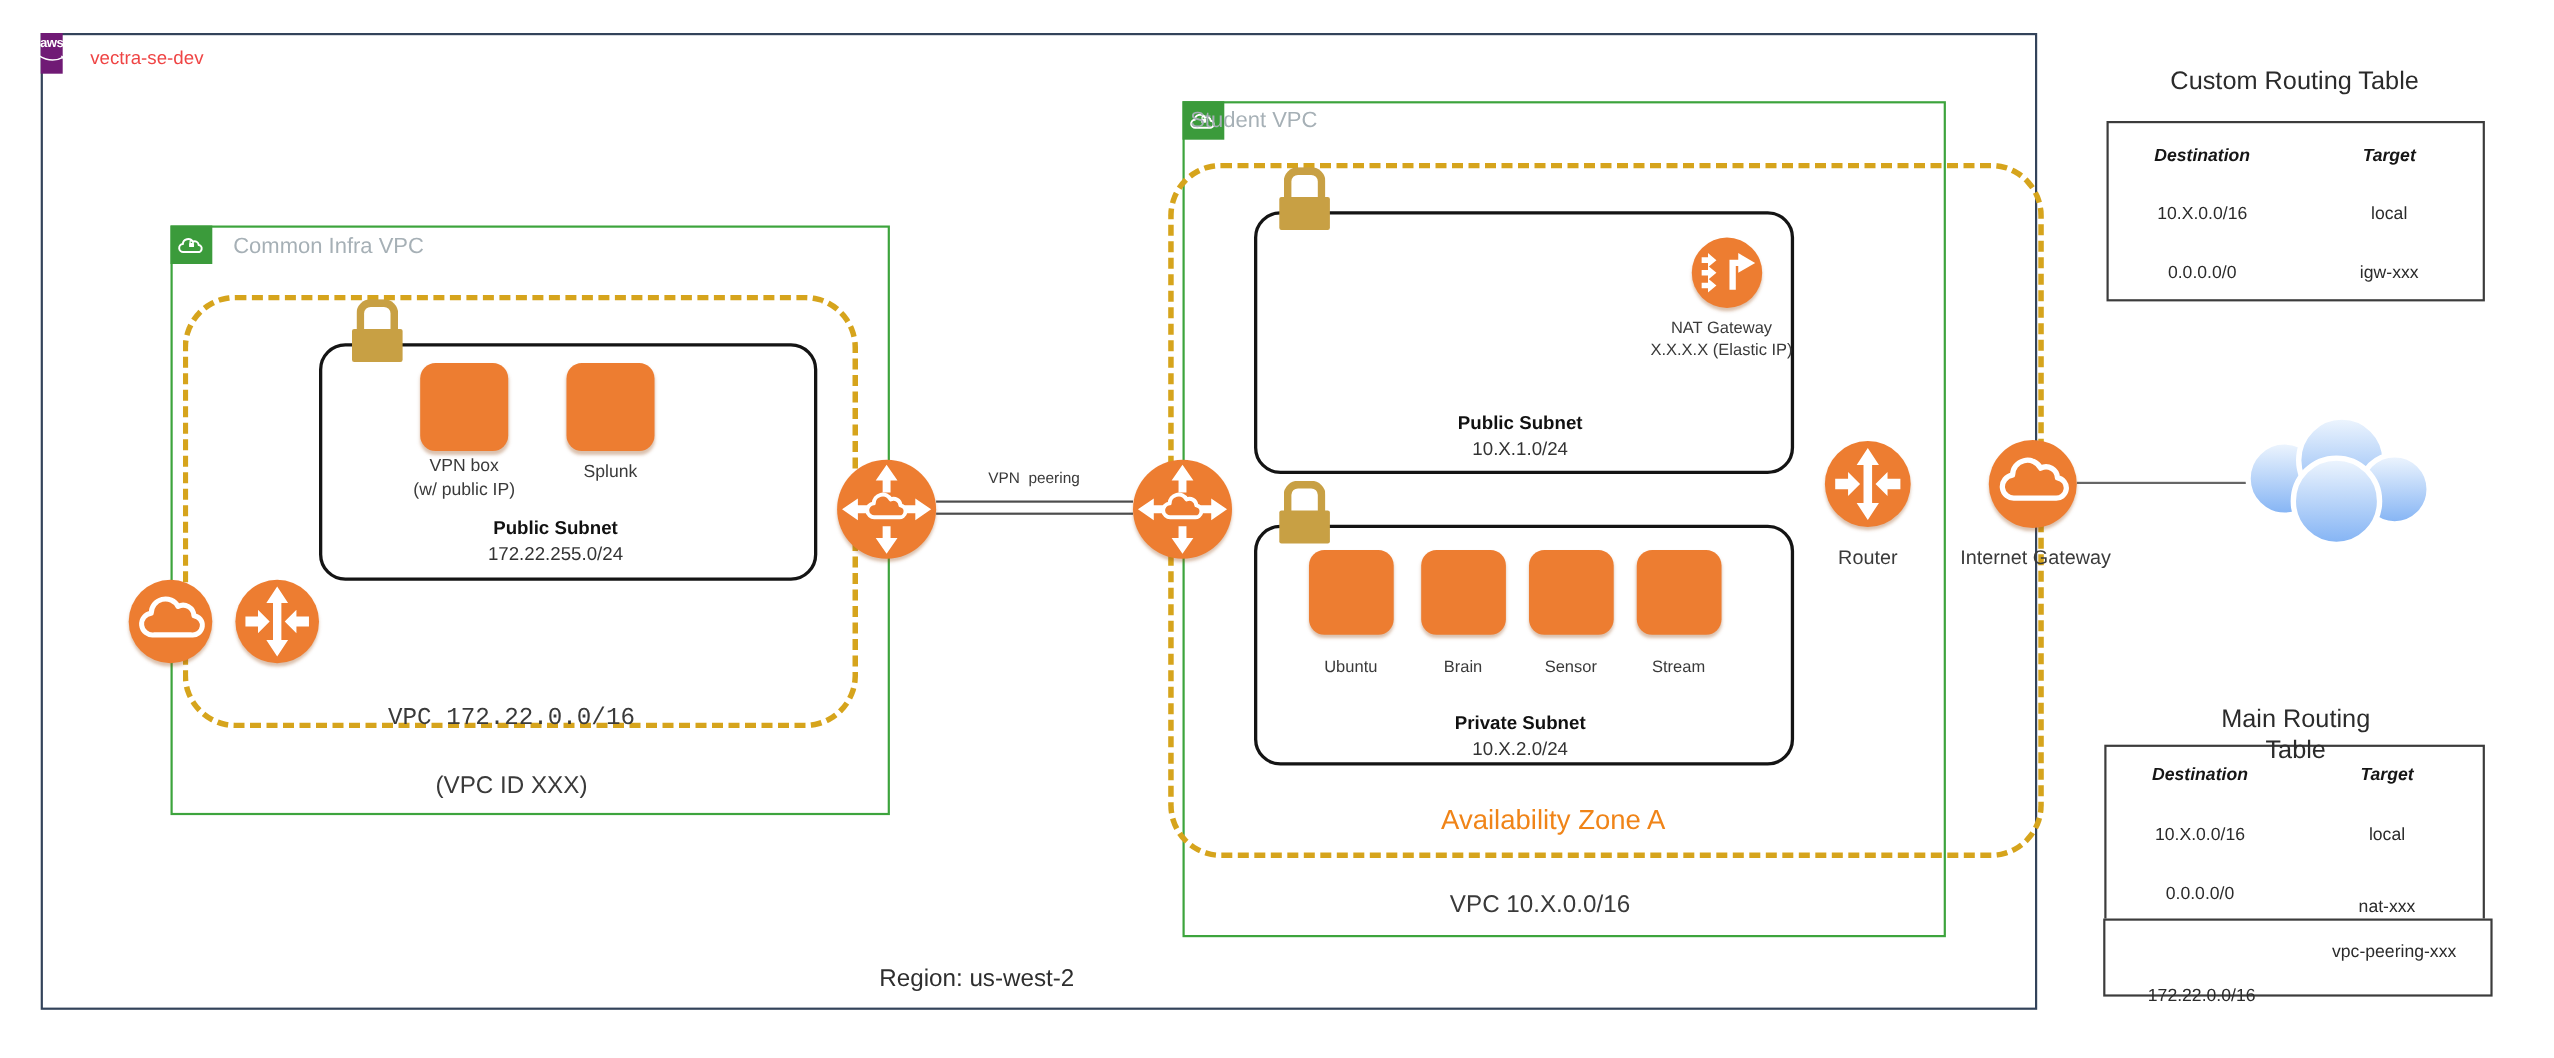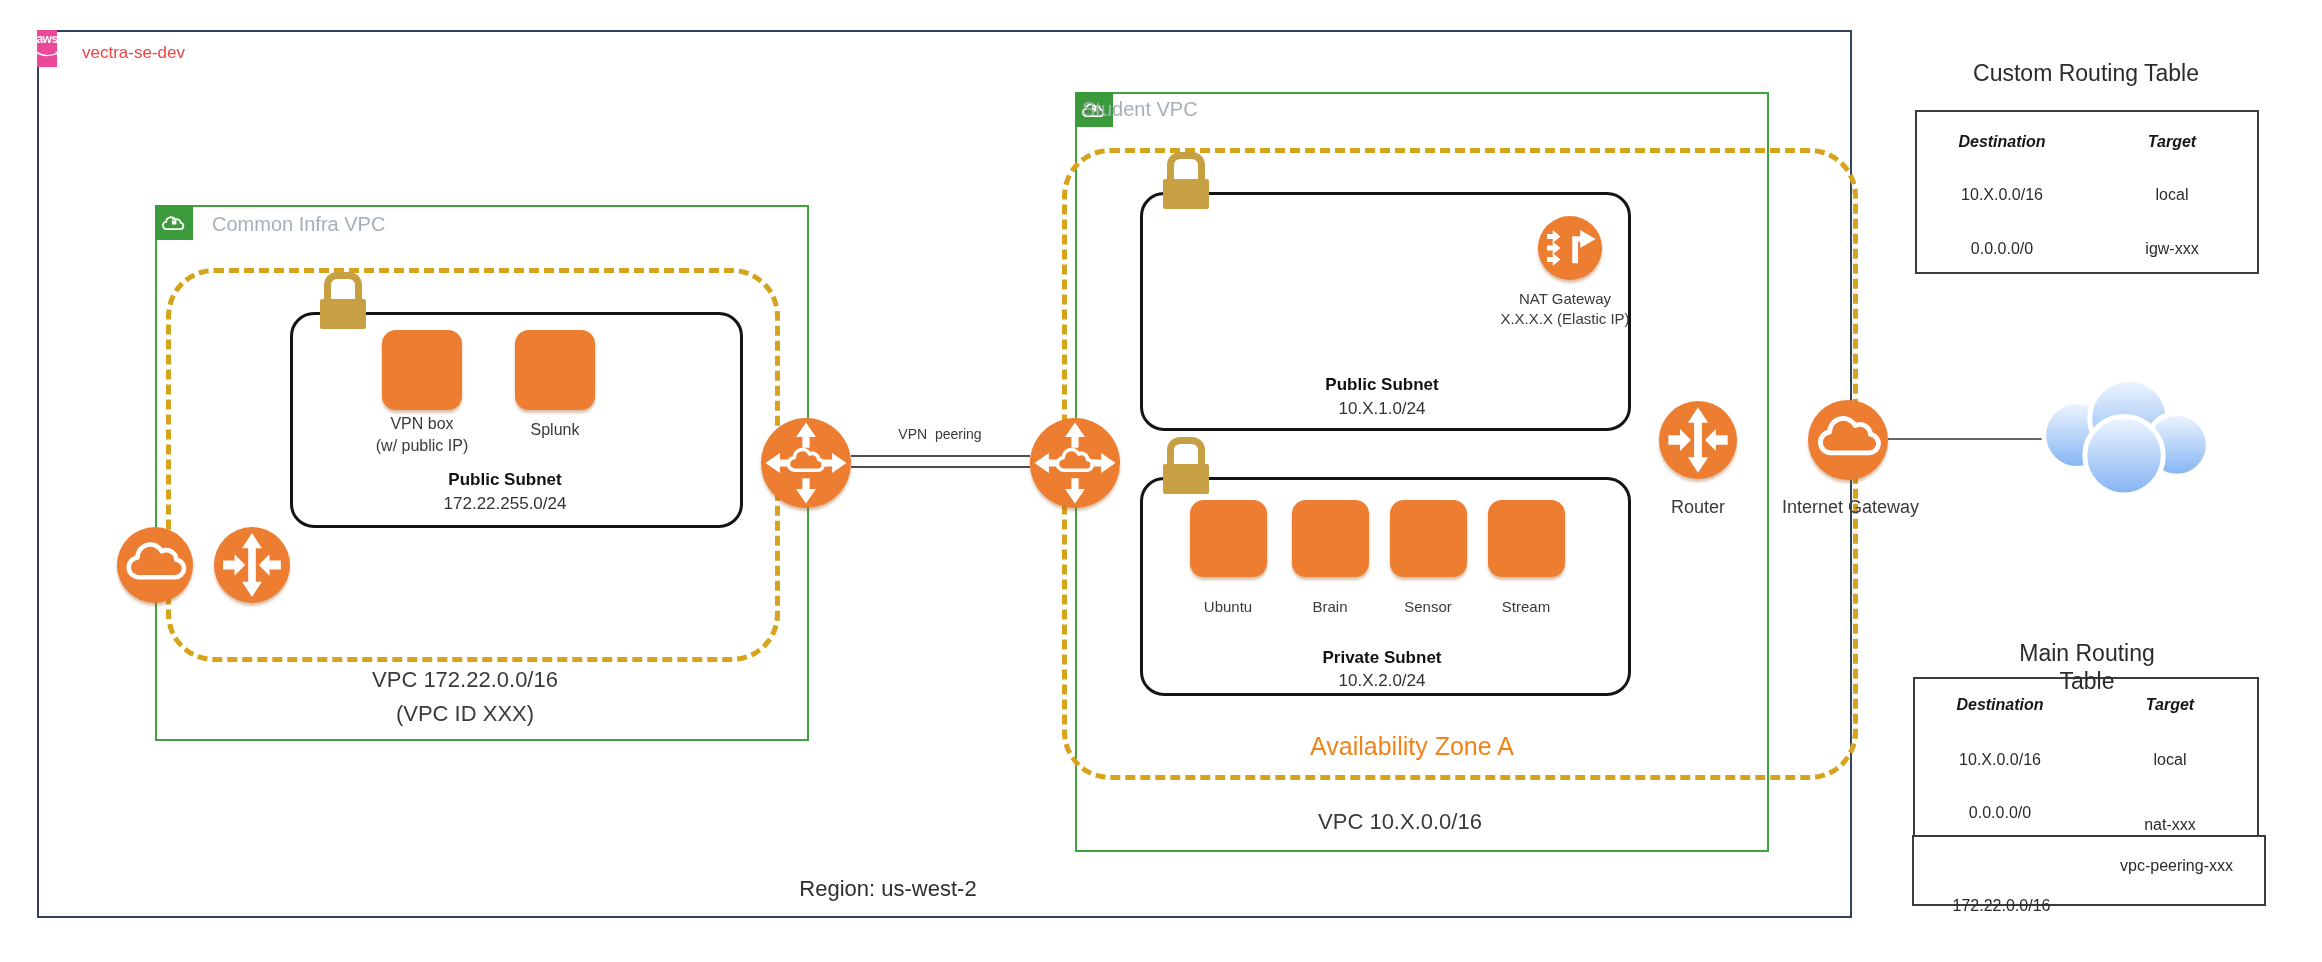--- a/index.html
+++ b/index.html
@@ -2,21 +2,21 @@
 <html><head>
 <meta charset="utf-8">
 <style>
   html,body{margin:0;padding:0;background:#fff;}
   .canvas{position:relative;width:2322px;height:962px;background:#fff;
           font-family:"Liberation Sans",sans-serif;color:#333;overflow:hidden;}
   .abs{position:absolute;}
 
   .outer-frame{position:absolute;left:37px;top:30px;width:1811px;height:884px;
                border:2px solid #33435A;z-index:1;}
-  .aws-logo{position:absolute;left:37px;top:30px;width:20px;height:37px;background:#ec4899;
+  .aws-logo{position:absolute;left:37px;top:30px;width:20px;height:37px;background:#701a75;
             z-index:8;display:flex;flex-direction:column;align-items:center;justify-content:center;}
   .aws-logo .aws-word{color:#fff;font-size:12px;font-weight:bold;letter-spacing:-0.5px;line-height:11px;}
   .diagram-title{position:absolute;left:82px;top:43px;font-size:17px;color:#ef4444;}
 
   .vpc-box{position:absolute;border:2px solid #3DA43D;z-index:2;}
   .vpc-icon{position:absolute;width:38px;height:35px;background:#3B9B3B;z-index:6;
             display:flex;align-items:center;justify-content:center;}
   .vpc-title{position:absolute;color:#A6B0B6;font-size:20px;z-index:6;}
 
   .az-dashed{position:absolute;border:5px dashed #D6A41C;border-radius:48px;z-index:3;}
@@ -106,21 +106,21 @@
       </svg>
   </div>
   <div class="icon-circle" style="left:214px;top:527px;width:76px;height:76px;">
     <svg viewBox="0 0 100 100" fill="#fff">
       <path d="M50 8 L63 28 L55 28 L55 72 L63 72 L50 92 L37 72 L45 72 L45 28 L37 28 Z"></path>
       <path d="M12 44 L27 44 L27 36 L41 50 L27 64 L27 56 L12 56 Z"></path>
       <path d="M88 44 L73 44 L73 36 L59 50 L73 64 L73 56 L88 56 Z"></path>
     </svg>
   </div>
 
-  <div class="vpc-cidr" style="left:315px;top:667px;width:300px;">VPC 172.22.0.0/16</div>
+  <div class="vpc-cidr" style="left:315px;top:640px;width:300px;font-family:Liberation Mono, monospace;">VPC 172.22.0.0/16</div>
   <div class="vpc-cidr" style="left:315px;top:701px;width:300px;">(VPC ID XXX)</div>
 
   <div class="peer-line"></div>
   <div class="small-label pre" style="left:840px;top:426px;width:200px;font-size:14px;">VPN  peering</div>
   <div class="icon-circle" style="left:761px;top:418px;width:90px;height:90px;">
     <svg viewBox="0 0 100 100">
       <g fill="#fff">
         <path d="M50 5 L61 21 L54 21 L54 33 L46 33 L46 21 L39 21 Z"></path>
         <path d="M50 95 L61 79 L54 79 L54 67 L46 67 L46 79 L39 79 Z"></path>
         <path d="M5 50 L21 39 L21 46 L33 46 L33 54 L21 54 L21 61 Z"></path>

